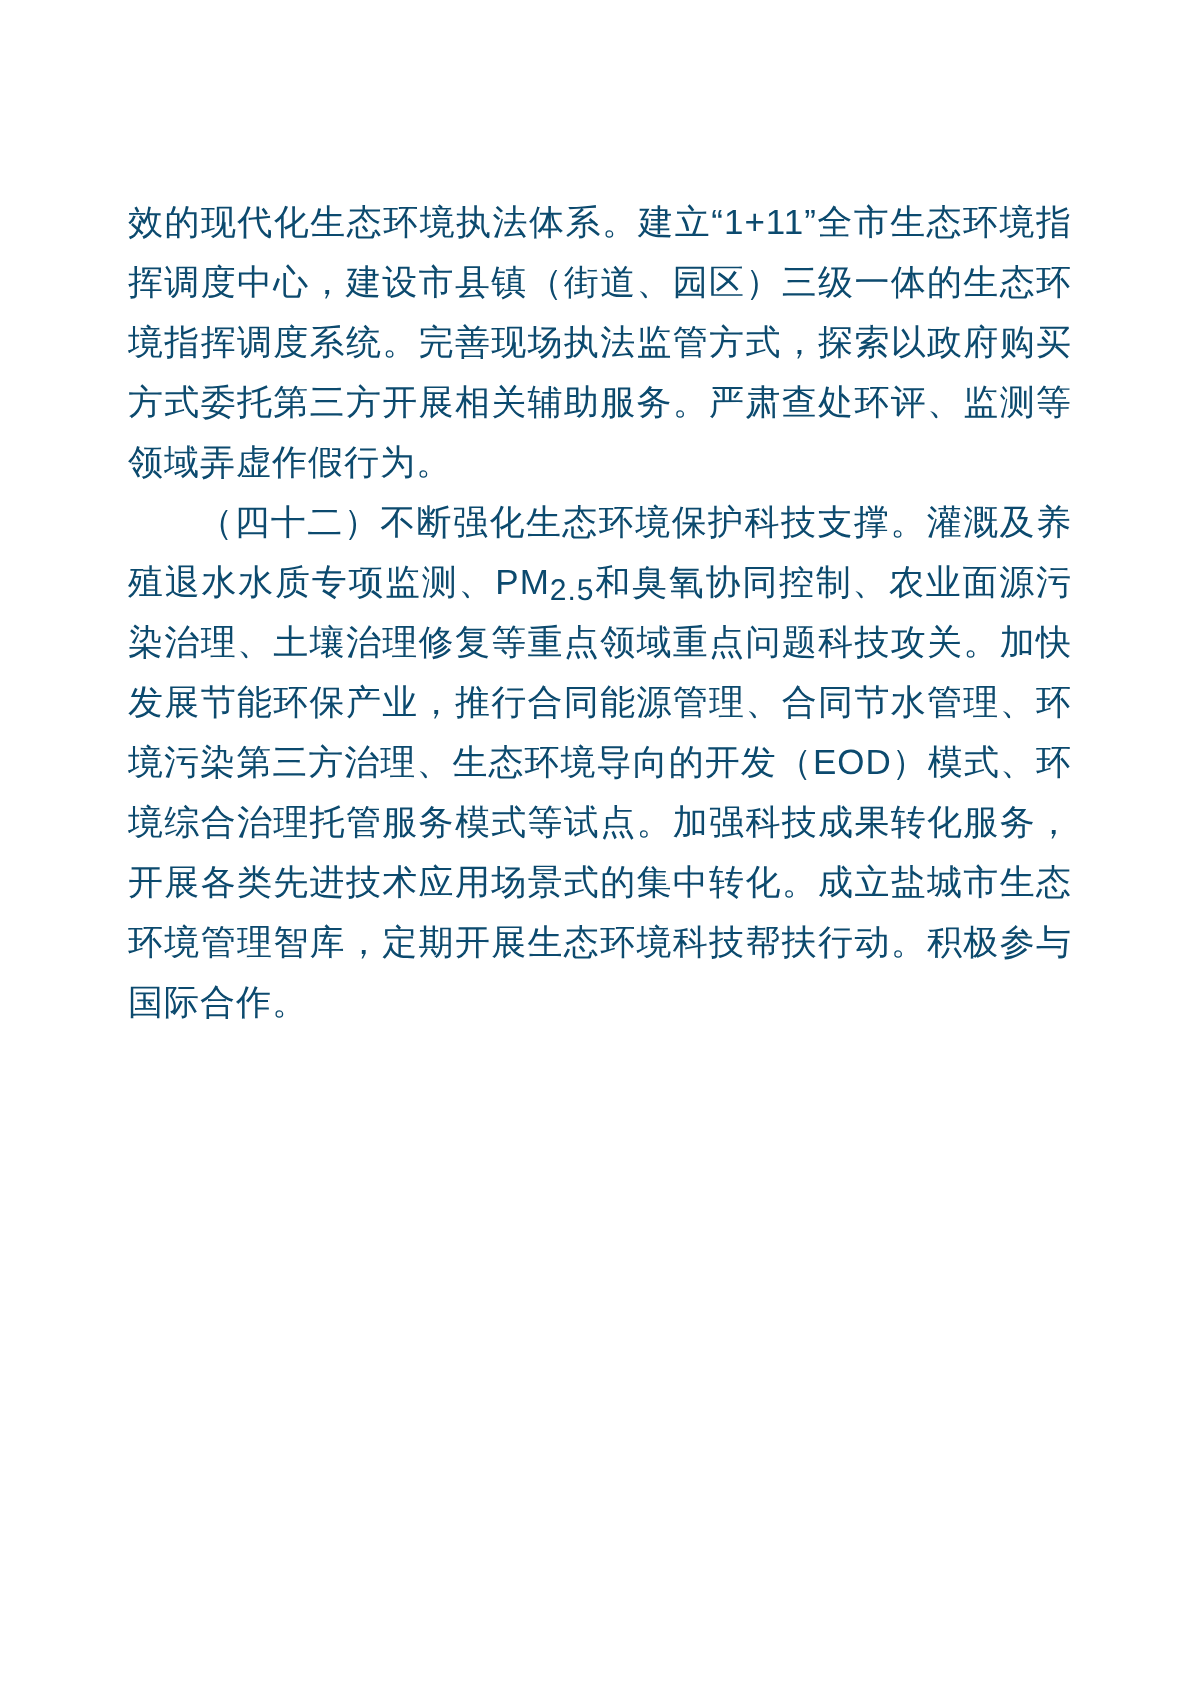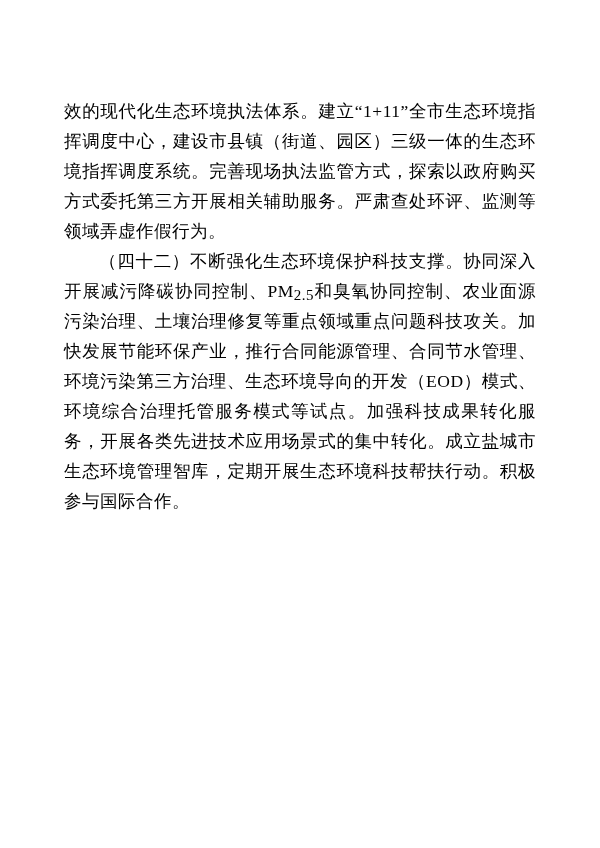--- a/index.html
+++ b/index.html
@@ -14,38 +14,38 @@
     background: #ffffff;
     overflow: hidden;
     box-sizing: border-box;
     padding: 96px 64px 0 64px;
   }
   .doc-body {
     width: 472px;
   }
   .para {
     margin: 0;
-    font-family: Liberation Serif, serif;
+    font-family: Liberation Sans, sans-serif;
     font-size: 17.5px;
     line-height: 30px;
-    color: #000000;
+    color: #0c4a6e;
     text-align: justify;
     text-justify: inter-ideograph;
     letter-spacing: 0.5px;
   }
   .para.indent {
     text-indent: 2em;
   }
   .sub {
     font-size: 15px;
     line-height: 0;
     vertical-align: -3px;
   }
 </style>
 </head>
 <body>
 
 <div class="page">
   <div class="doc-body">
     <p class="para">效的现代化生态环境执法体系。建立“1+11”全市生态环境指挥调度中心，建设市县镇（街道、园区）三级一体的生态环境指挥调度系统。完善现场执法监管方式，探索以政府购买方式委托第三方开展相关辅助服务。严肃查处环评、监测等领域弄虚作假行为。</p>
-    <p class="para indent"><span>（四十二）不断强化生态环境保护科技支撑。协同深入开展减污降碳协同控制、PM</span><span class="sub">2.5</span><span>和臭氧协同控制、农业面源污染治理、土壤治理修复等重点领域重点问题科技攻关。加快发展节能环保产业，推行合同能源管理、合同节水管理、环境污染第三方治理、生态环境导向的开发（EOD）模式、环境综合治理托管服务模式等试点。加强科技成果转化服务，开展各类先进技术应用场景式的集中转化。成立盐城市生态环境管理智库，定期开展生态环境科技帮扶行动。积极参与国际合作。</span></p>
+    <p class="para indent"><span>（四十二）不断强化生态环境保护科技支撑。灌溉及养殖退水水质专项监测、PM</span><span class="sub">2.5</span><span>和臭氧协同控制、农业面源污染治理、土壤治理修复等重点领域重点问题科技攻关。加快发展节能环保产业，推行合同能源管理、合同节水管理、环境污染第三方治理、生态环境导向的开发（EOD）模式、环境综合治理托管服务模式等试点。加强科技成果转化服务，开展各类先进技术应用场景式的集中转化。成立盐城市生态环境管理智库，定期开展生态环境科技帮扶行动。积极参与国际合作。</span></p>
   </div>
 </div>
 
 </body></html>

